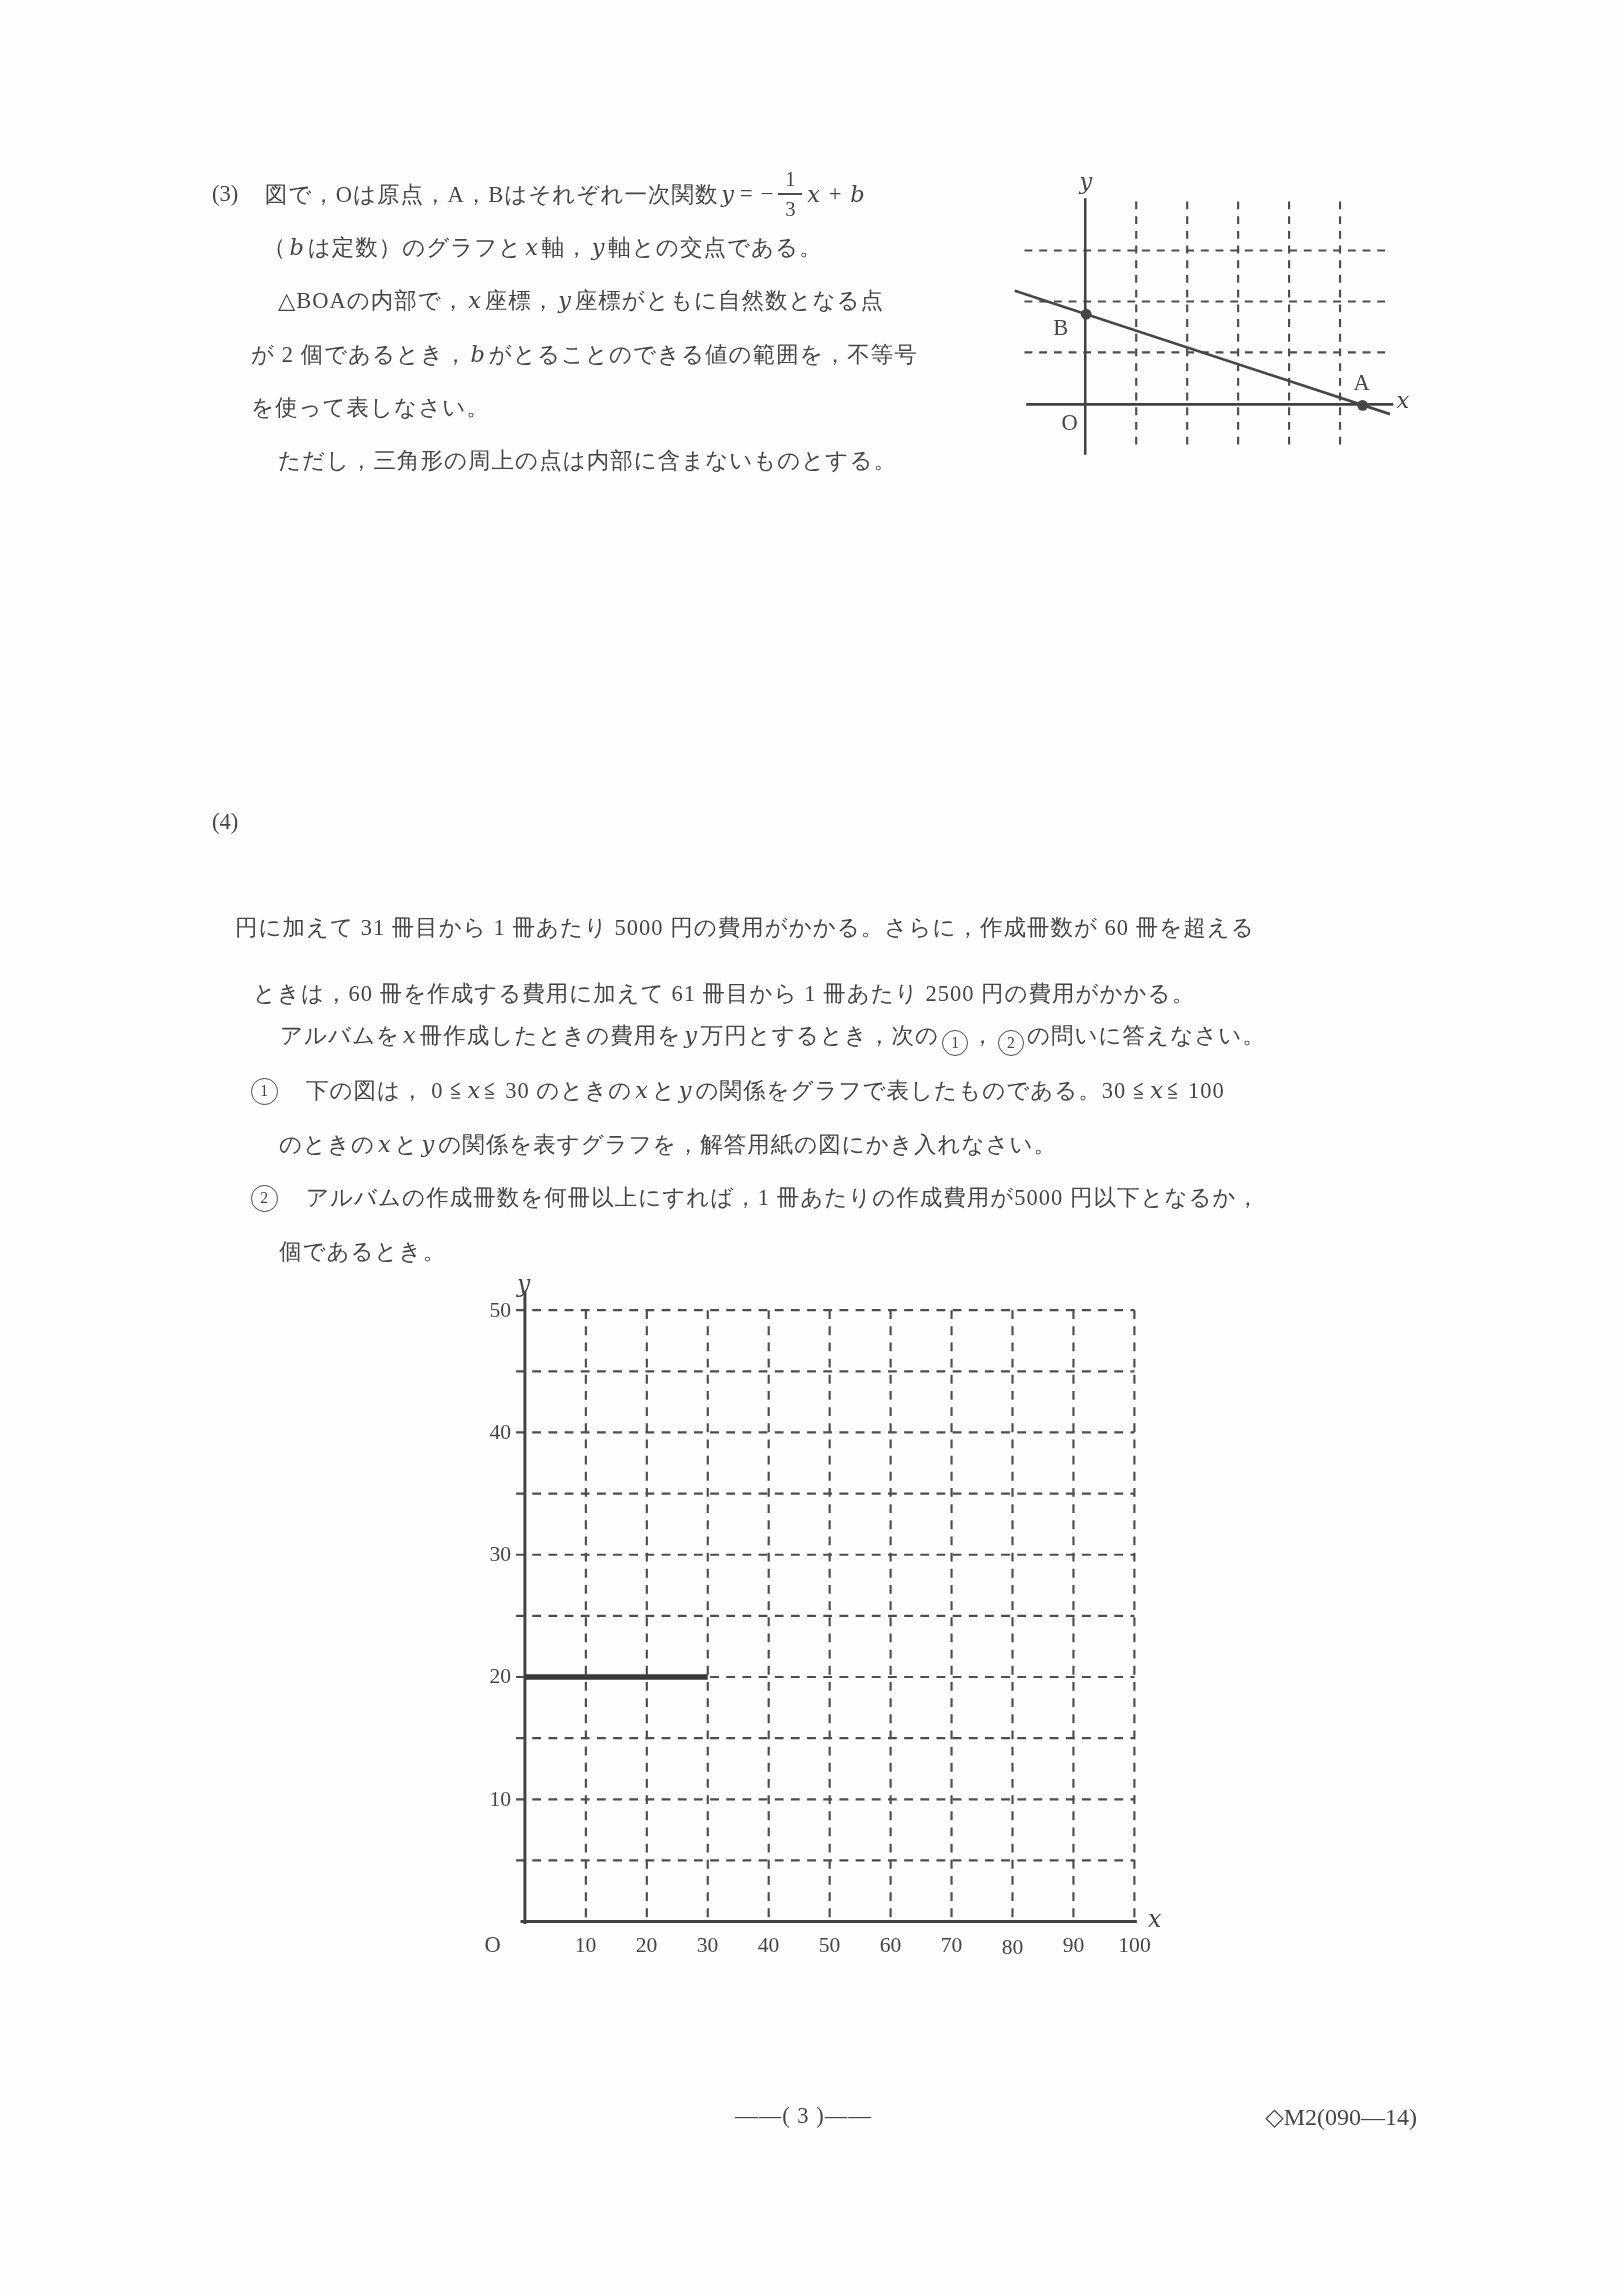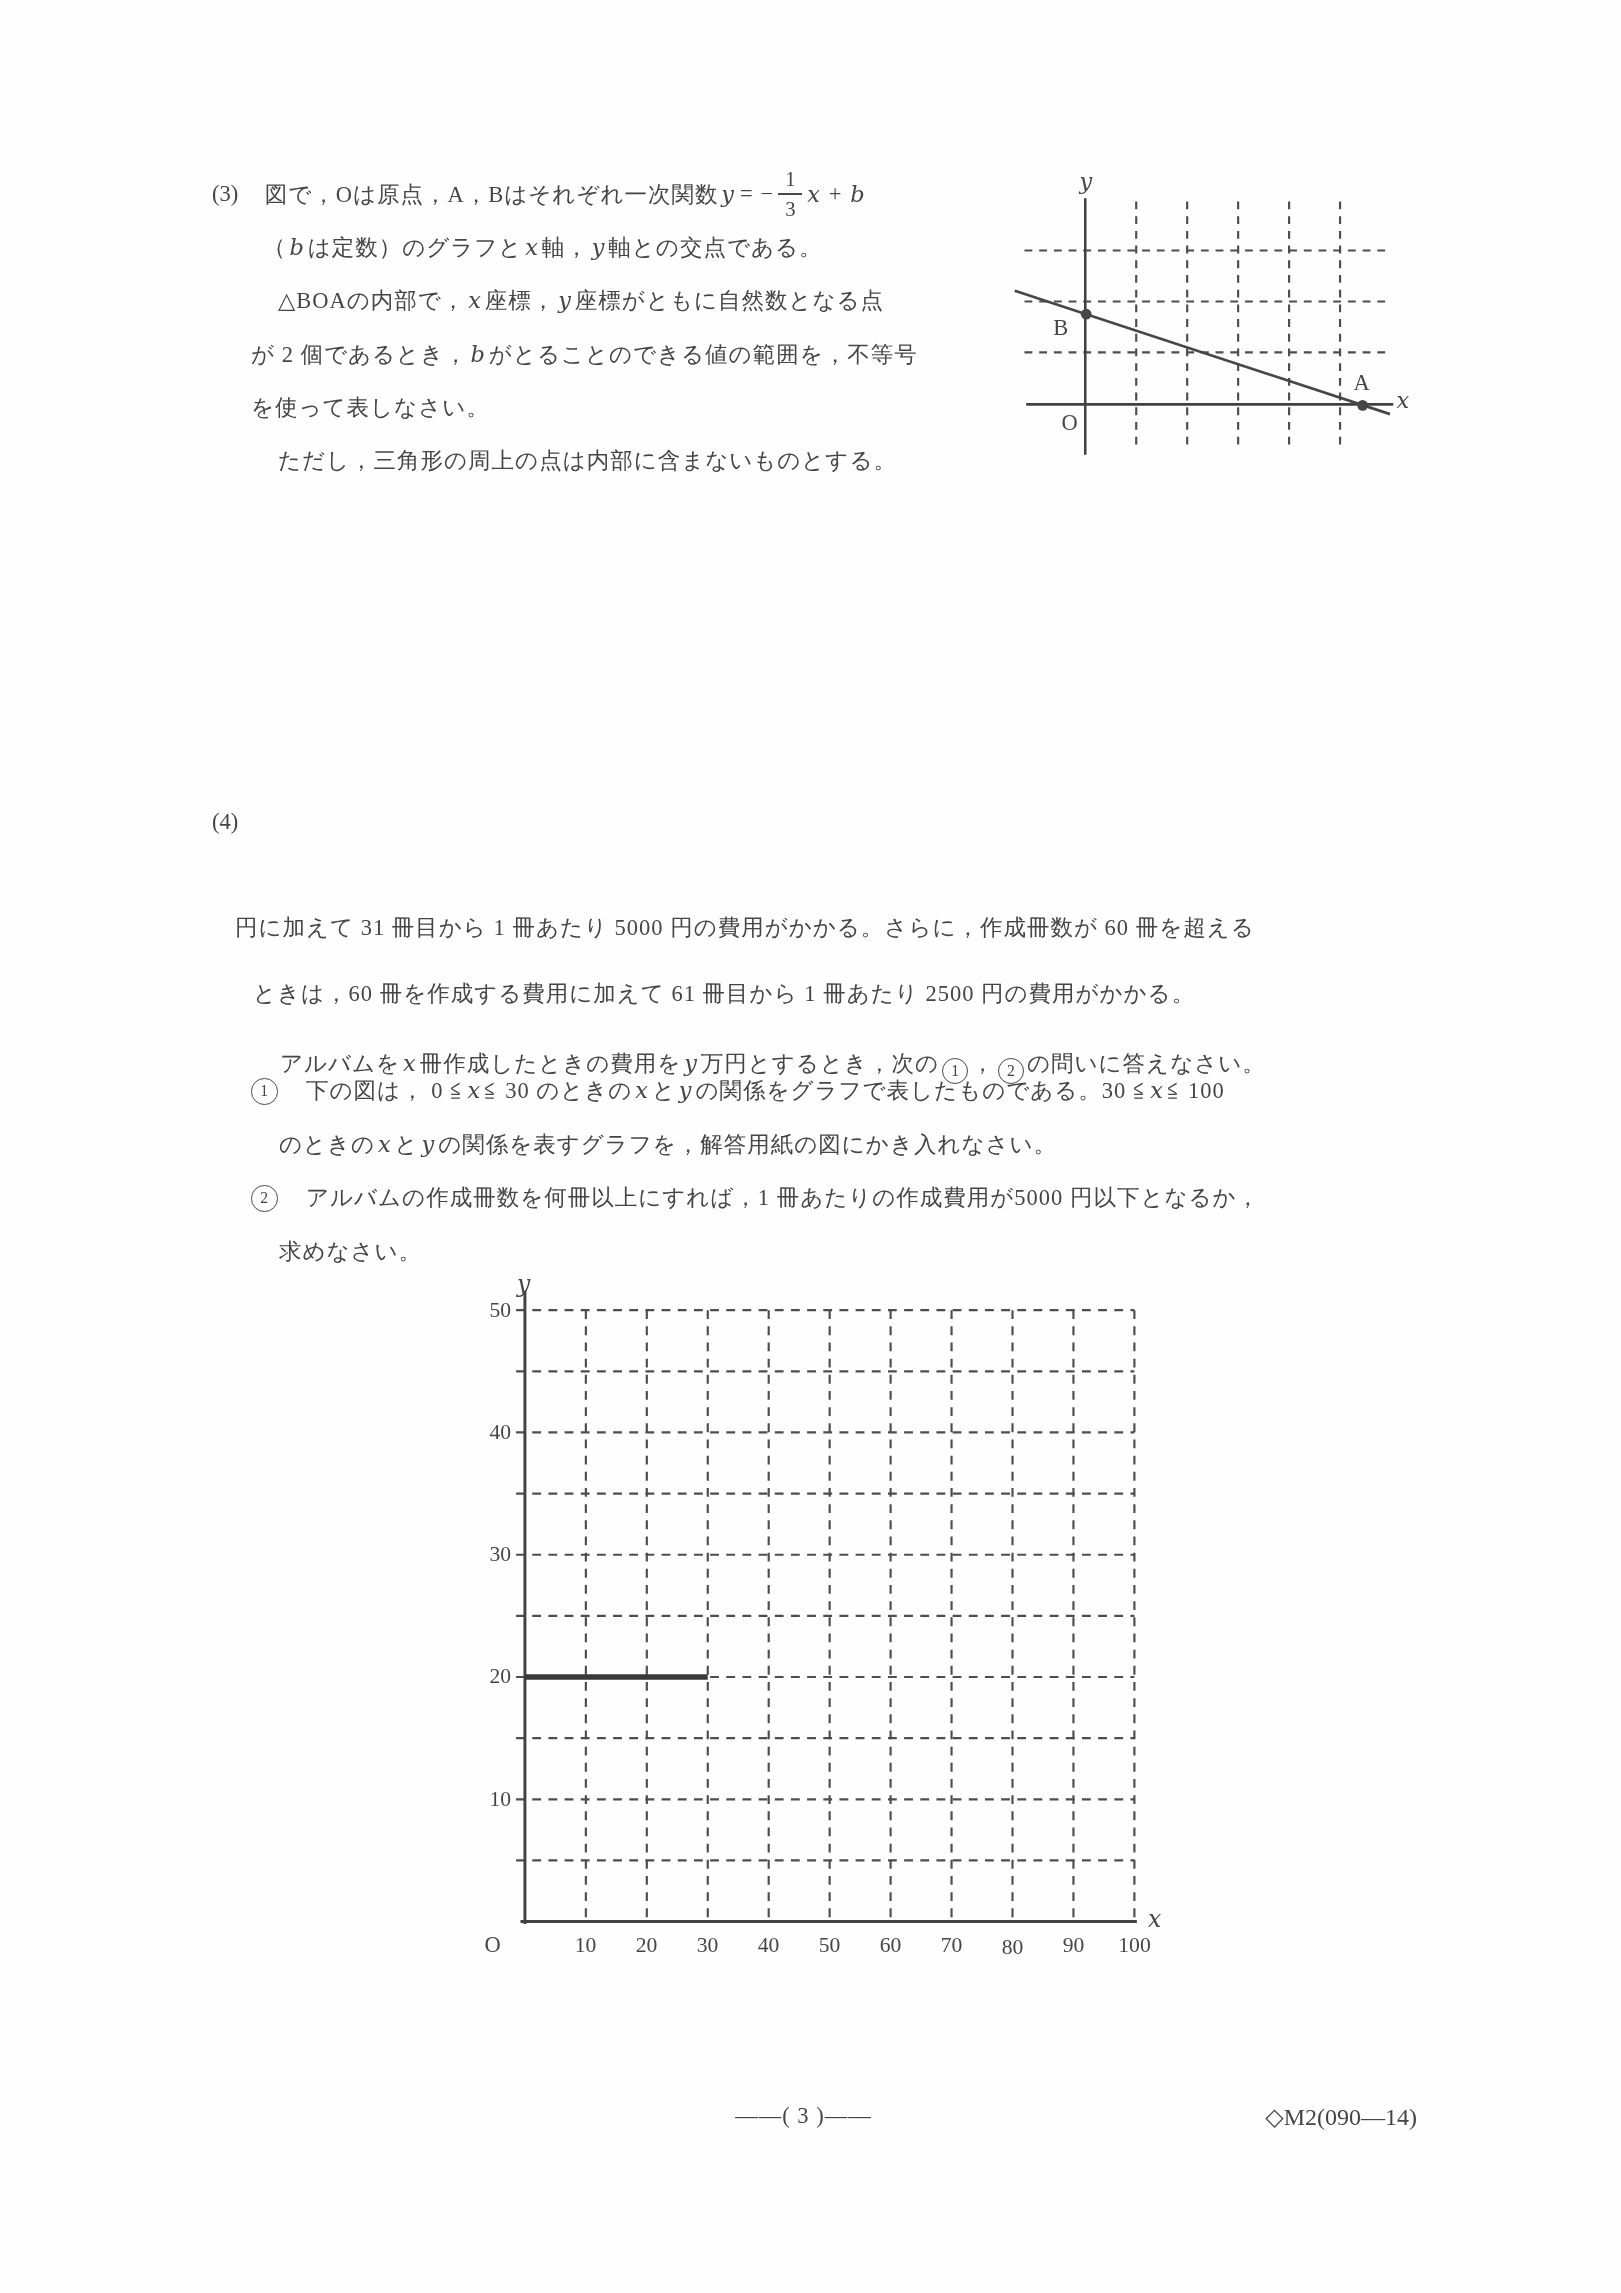--- a/index.html
+++ b/index.html
@@ -100,29 +100,29 @@
     <span class="figlabel it" style="left:74px; top:1px; width:23.5px;">y</span>
     <span class="figlabel it" style="left:391px; top:220px; width:23.5px;">x</span>
     <span class="figlabel" style="left:55px; top:242px; width:29px;">O</span>
     <span class="figlabel" style="left:47px; top:147px; width:27.4px;">B</span>
     <span class="figlabel" style="left:348px; top:202px; width:27.4px;">A</span>
   </div>
 
   <div class="tl" style="left:212px; top:807px; letter-spacing:0;">(4)</div>
   <div class="tl" style="left:235px; top:913px;"><span>円に加えて 31 冊目から 1 冊あたり 5000 円の費用がかかる。さらに，作成冊数が 60 冊を超える</span></div>
   <div class="tl" style="left:253px; top:979px;"><span>ときは，60 冊を作成する費用に加えて 61 冊目から 1 冊あたり 2500 円の費用がかかる。</span></div>
-  <div class="tl" style="left:280px; top:1021px;margin-top:28px;"><span>アルバムを</span><span class="var">x</span><span>冊作成したときの費用を</span><span class="var">y</span><span>万円とするとき，次の</span><span class="circ">1</span><span>，</span><span class="circ">2</span><span>の問いに答えなさい。</span></div>
+  <div class="tl" style="left:280px; top:1021px;"><span>アルバムを</span><span class="var">x</span><span>冊作成したときの費用を</span><span class="var">y</span><span>万円とするとき，次の</span><span class="circ">1</span><span>，</span><span class="circ">2</span><span>の問いに答えなさい。</span></div>
 
   <span class="circ-abs" style="left:251px; top:1078px;">1</span>
   <div class="tl" style="left:306px; top:1076px;"><span>下の図は， 0 ≦</span><span class="var">x</span><span>≦ 30 のときの</span><span class="var">x</span><span>と</span><span class="var">y</span><span>の関係をグラフで表したものである。30 ≦</span><span class="var">x</span><span>≦ 100</span></div>
   <div class="tl" style="left:279px; top:1130px;"><span>のときの</span><span class="var">x</span><span>と</span><span class="var">y</span><span>の関係を表すグラフを，解答用紙の図にかき入れなさい。</span></div>
 
   <span class="circ-abs" style="left:251px; top:1185px;">2</span>
   <div class="tl" style="left:306px; top:1183px;"><span>アルバムの作成冊数を何冊以上にすれば，1 冊あたりの作成費用が5000 円以下となるか，</span></div>
-  <div class="tl" style="left:279px; top:1237px;"><span>求めなさい。</span></div>
+  <div class="tl" style="left:279px; top:1237px;"><span>個であるとき。</span></div>
 
   <div class="figwrap" style="left:421px; top:1269px; width:784px; height:730px;">
     <svg id="answer-grid-svg" width="784" height="730" viewBox="0 0 800 745">
       <g id="grid-dynamic">
           <line x1="168.2" y1="42" x2="168.2" y2="666" class="dash"></line>
           <line x1="230.4" y1="42" x2="230.4" y2="666" class="dash"></line>
           <line x1="292.6" y1="42" x2="292.6" y2="666" class="dash"></line>
           <line x1="354.8" y1="42" x2="354.8" y2="666" class="dash"></line>
           <line x1="417" y1="42" x2="417" y2="666" class="dash"></line>
           <line x1="479.2" y1="42" x2="479.2" y2="666" class="dash"></line>

